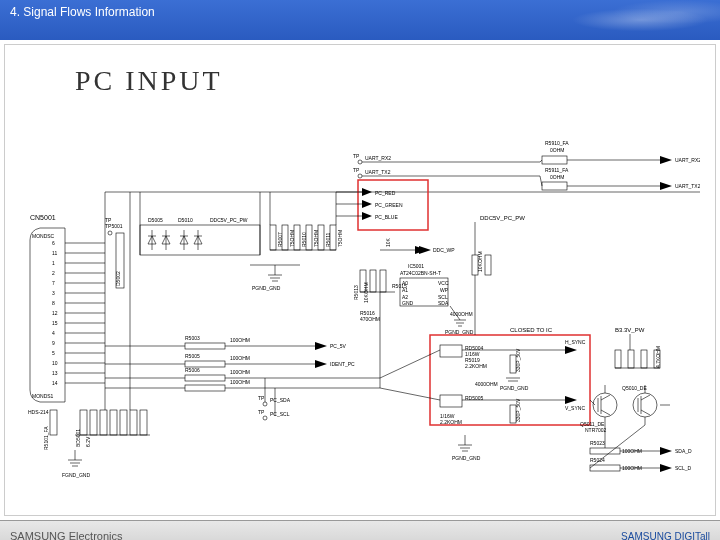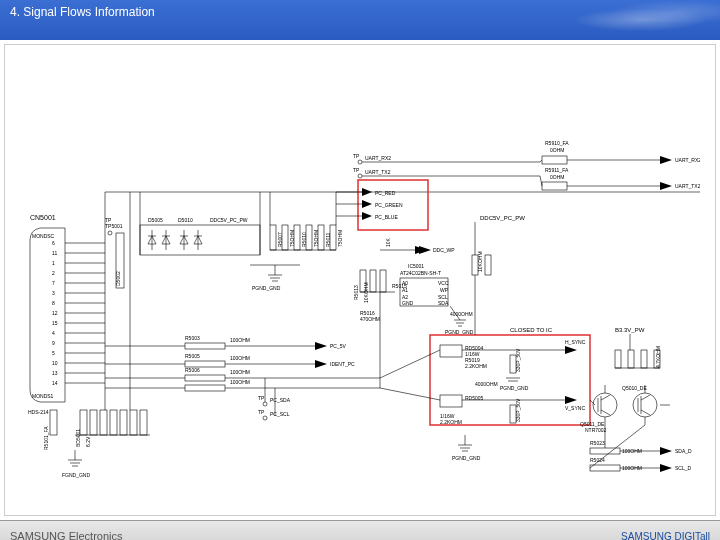--- a/index.html
+++ b/index.html
@@ -21,20 +21,21 @@
   .arrow{fill:#000}
 </style>
 </head>
 <body>
 
 <div class="header">
   <span>4. Signal Flows Information</span>
 </div>
 
 <div class="slide-body">
+  <div class="title-pc">PC INPUT</div>
   <div class="schematic">
     <svg viewBox="0 0 680 400">
 
       <text x="10" y="120" class="med">CN5001</text>
       <path class="wire" d="M20 128 Q10 130 10 140 L10 290 Q10 300 20 302 L45 302 L45 128 Z"></path>
       <text x="12" y="138" class="tiny">MONDSC</text>
       <text x="12" y="298" class="tiny">MONDS1</text>
       <text x="8" y="314" class="tiny">HDS-214</text>
 
       <g>

